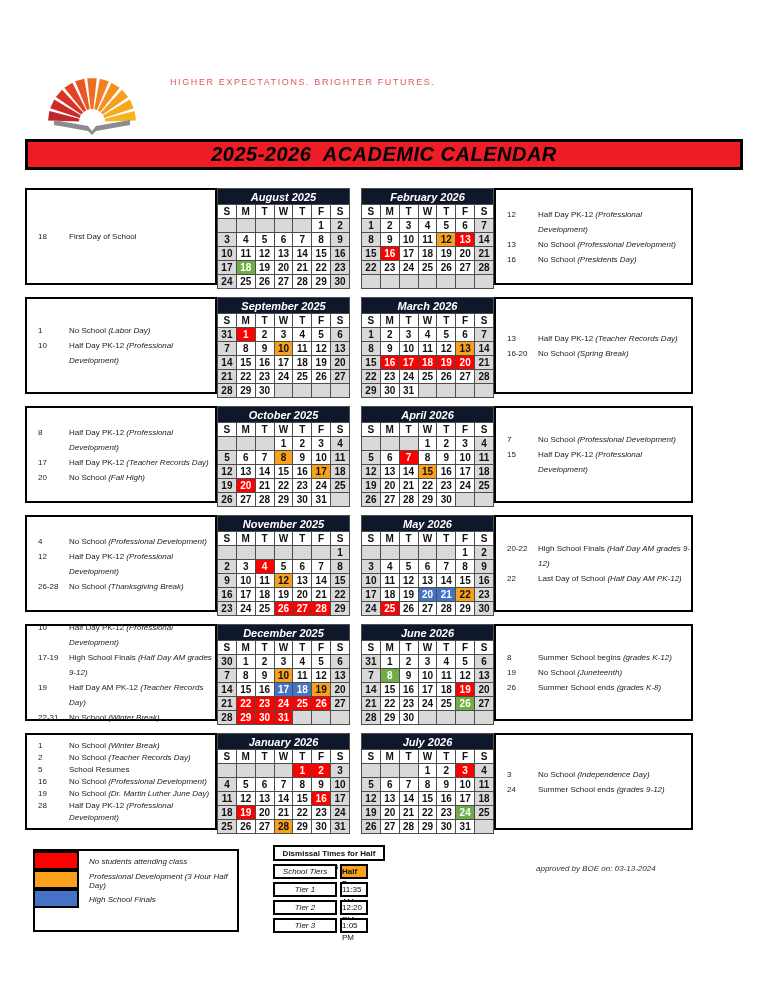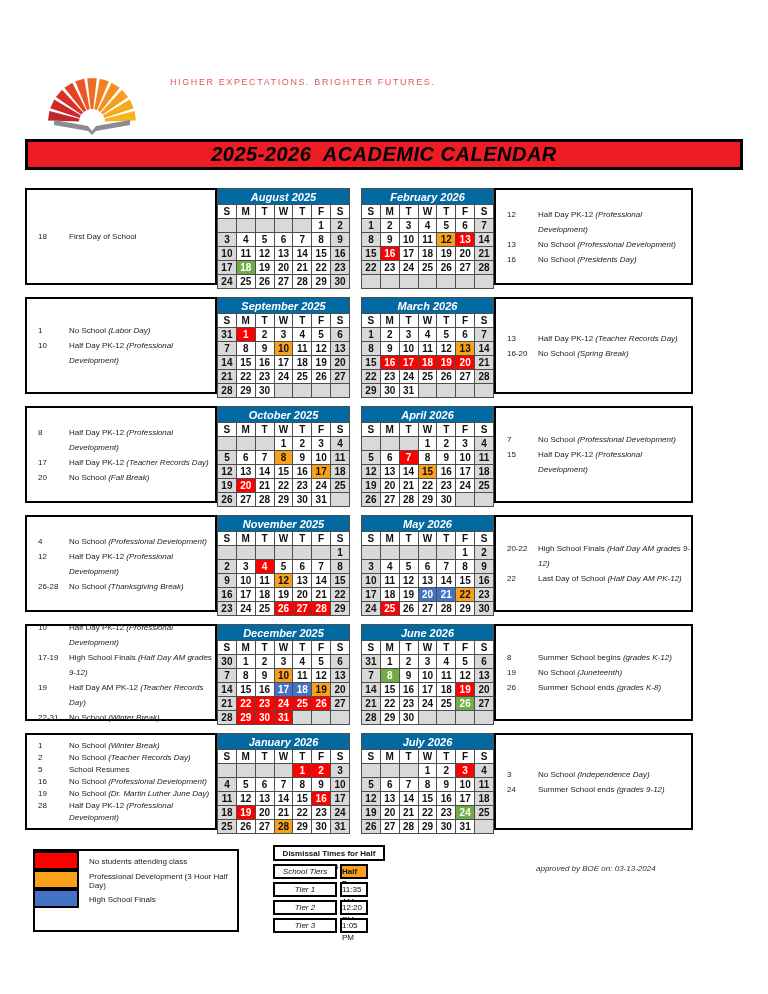--- a/index.html
+++ b/index.html
@@ -29,27 +29,27 @@
   .note-box.right{width:199px;}
   .row-gap{width:11px;height:1px;}
   .note-line{display:flex;align-items:baseline;padding-left:11px;line-height:15px;font-size:8px;color:#222;}
   .note-box.dense .note-line{line-height:12px;}
   .note-num{width:31px;flex:none;}
   .note-text i{font-style:italic;}
 
   table.cal{border-collapse:collapse;width:133px;table-layout:fixed;align-self:flex-start;}
   table.cal td{border:1px solid #4d4d4d;text-align:center;font-weight:bold;font-size:10px;
                height:13px;padding:0;line-height:12px;background:#fff;color:#111;}
-  table.cal td.title{background:#0369a1;color:#fff;font-style:italic;font-size:11px;height:15px;}
+  table.cal td.title{background:#0f172a;color:#fff;font-style:italic;font-size:11px;height:15px;}
   table.cal td.we{background:#D9D9D9;}
 
   
   .legend{position:absolute;left:33px;top:849px;width:206px;height:83px;box-sizing:border-box;
           border:2px solid #000;background:#fff;padding-top:1px;}
-  .legend-row{display:flex;align-items:center;height:19px;margin-left:-2px;}
+  .legend-row{display:flex;align-items:center;height:19px;margin-left:-2px;font-style:italic;}
   .swatch{width:46px;height:19px;box-sizing:border-box;border:2px solid #000;margin-top:-2px;flex:none;}
   .legend-label{font-size:8px;margin-left:10px;color:#222;}
 
   
   .dismissal{position:absolute;left:273px;top:845px;width:112px;}
   .dt-title{box-sizing:border-box;border:2px solid #000;font-weight:bold;font-size:8px;
             text-align:center;height:16px;line-height:13px;background:#fff;}
   .dt-row{display:flex;margin-top:3px;}
   .dt-c1{box-sizing:border-box;width:64px;border:2px solid #000;font-style:italic;
          text-align:center;font-size:8px;height:15px;line-height:12px;background:#fff;flex:none;}
@@ -387,21 +387,21 @@
           <div class="note-line">
             <span class="note-num">8</span>
             <span class="note-text">Half Day PK-12 <i>(Professional Development)</i></span>
           </div>
           <div class="note-line">
             <span class="note-num">17</span>
             <span class="note-text">Half Day PK-12 <i>(Teacher Records Day)</i></span>
           </div>
           <div class="note-line">
             <span class="note-num">20</span>
-            <span class="note-text">No School <i>(Fall Break)</i></span>
+            <span class="note-text">No School <i>(Fall High)</i></span>
           </div>
         </div>
         <table class="cal">
           <tbody>
             <tr>
               <td colspan="7" class="title">October 2025</td>
             </tr>
             <tr>
               <td>S</td>
               <td>M</td>

